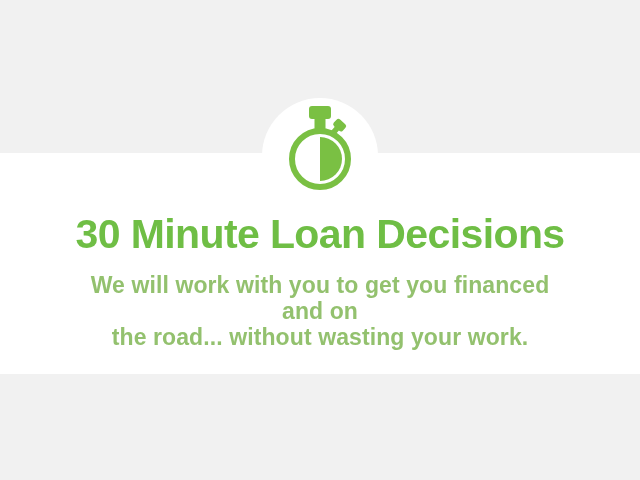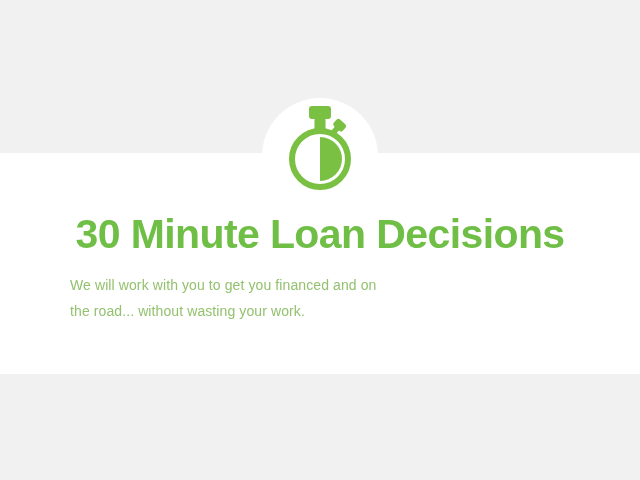--- a/index.html
+++ b/index.html
@@ -68,24 +68,25 @@
     font-weight: bold;
     letter-spacing: -0.6px;
     white-space: nowrap;
   }
 
   #subheadline {
     position: absolute;
     left: 70px;
     top: 272px;
     width: 500px;
+    text-align: center;
     color: #93C16E;
-    font-size: 14px;
+    font-size: 23px;
     line-height: 26px;
-    font-weight: normal;
+    font-weight: bold;
     letter-spacing: 0.1px;
   }
   #subheadline .sub-line {
     display: block;
   }
 </style>
 </head>
 <body>
 
 <div id="banner">

